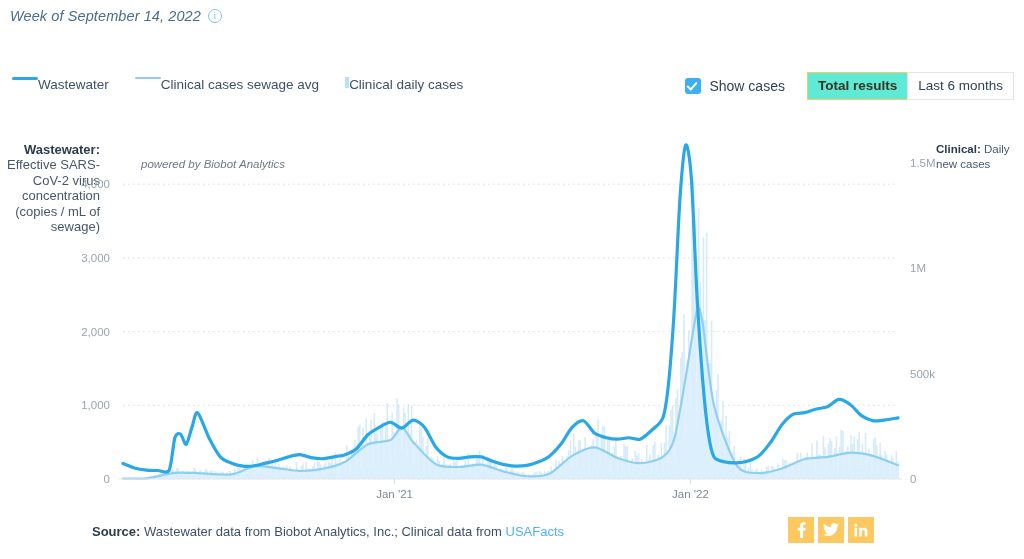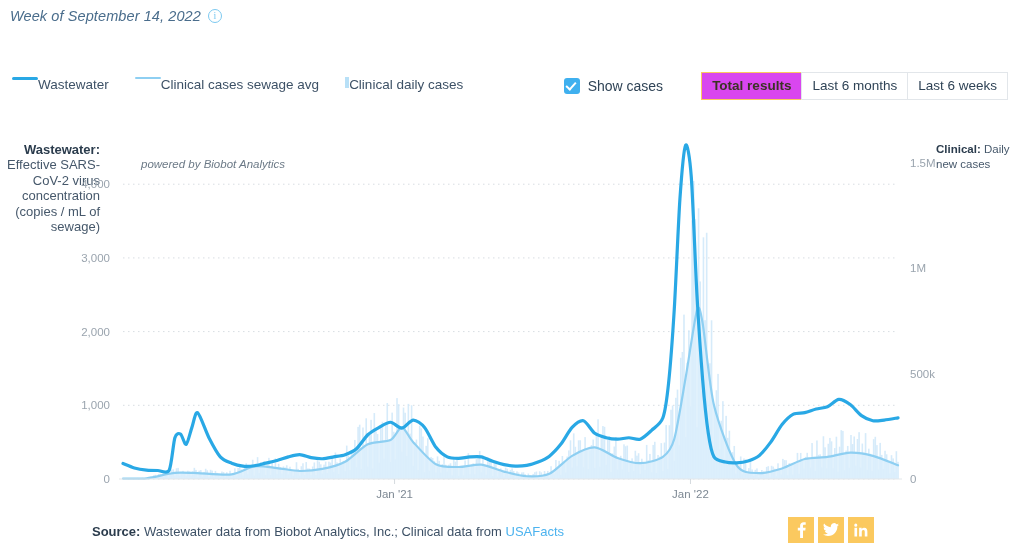--- a/index.html
+++ b/index.html
@@ -49,21 +49,21 @@
   }
   .legend-item { display: flex; align-items: flex-start; }
   .legend-label { font-size: 13.5px; color: #3d5166; }
   .swatch-line { display:block; width: 26px; height: 3px; border-radius: 2px; }
   .swatch-line.thin { height: 2px; }
   .swatch-bar { display:block; width: 4px; height: 11px; }
 
   
   #controls {
     position: absolute;
-    right: 16px; top: 72px;
+    right: 10px; top: 72px;
     display: flex; align-items: center; gap: 22px;
   }
   #show-cases-wrap { display: flex; align-items: center; gap: 8px; cursor: pointer; }
   #show-cases-box {
     width: 16px; height: 16px;
     border-radius: 3px;
     background: #3fb0ef;
     position: relative;
     flex: 0 0 auto;
   }
@@ -83,25 +83,24 @@
     padding: 5px 10px 6px 10px;
     border: 1px solid #e2e6ea;
     border-right: none;
     background: #fff;
     color: #2f4356;
     cursor: pointer;
     white-space: nowrap;
   }
   .range-tab:last-child { border-right: 1px solid #e2e6ea; }
   .range-tab.active {
-    background: #d946ef;
+    background: #5eead4;
     border-color: #fbc95f;
     color: #3a3323;
     font-weight: 600;
-    margin-left: 16px;
   }
 
   
   #left-axis-title {
     position: absolute;
     left: 4px; top: 142px;
     width: 96px;
     text-align: right;
     font-size: 13px;
     line-height: 15.4px;
@@ -196,21 +195,20 @@
 </div>
 
 <div id="controls">
   <div id="show-cases-wrap">
     <span id="show-cases-box"></span>
     <span id="show-cases-label">Show cases</span>
   </div>
   <div id="range-tabs">
     <button class="range-tab active">Total results</button>
     <button class="range-tab">Last 6 months</button>
-    <button class="range-tab">Last 6 weeks</button>
   </div>
 </div>
 
 <div id="left-axis-title">
   <b>Wastewater:</b>
   <span>Effective SARS-CoV-2 virus concentration (copies / mL of sewage)</span>
 </div>
 <div id="right-axis-title">
   <b>Clinical:</b>
   <span>Daily new cases</span>

